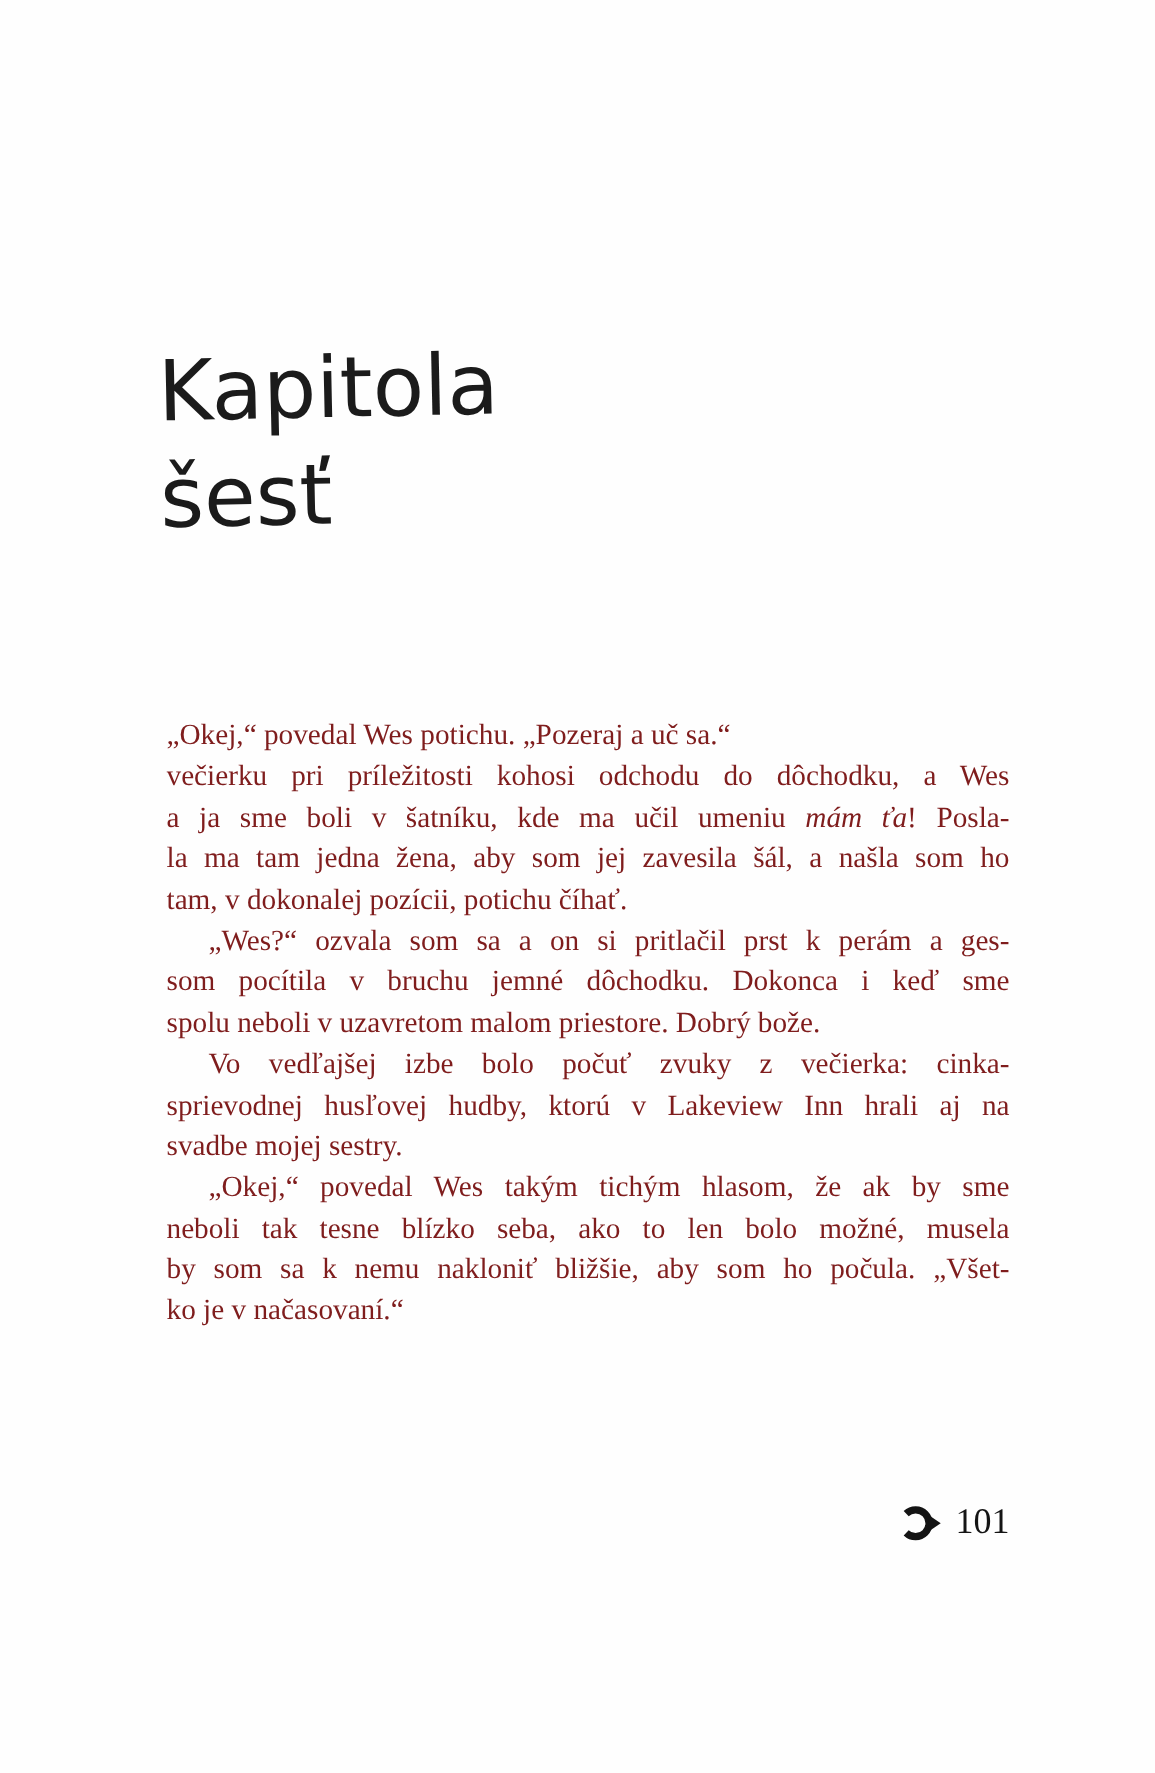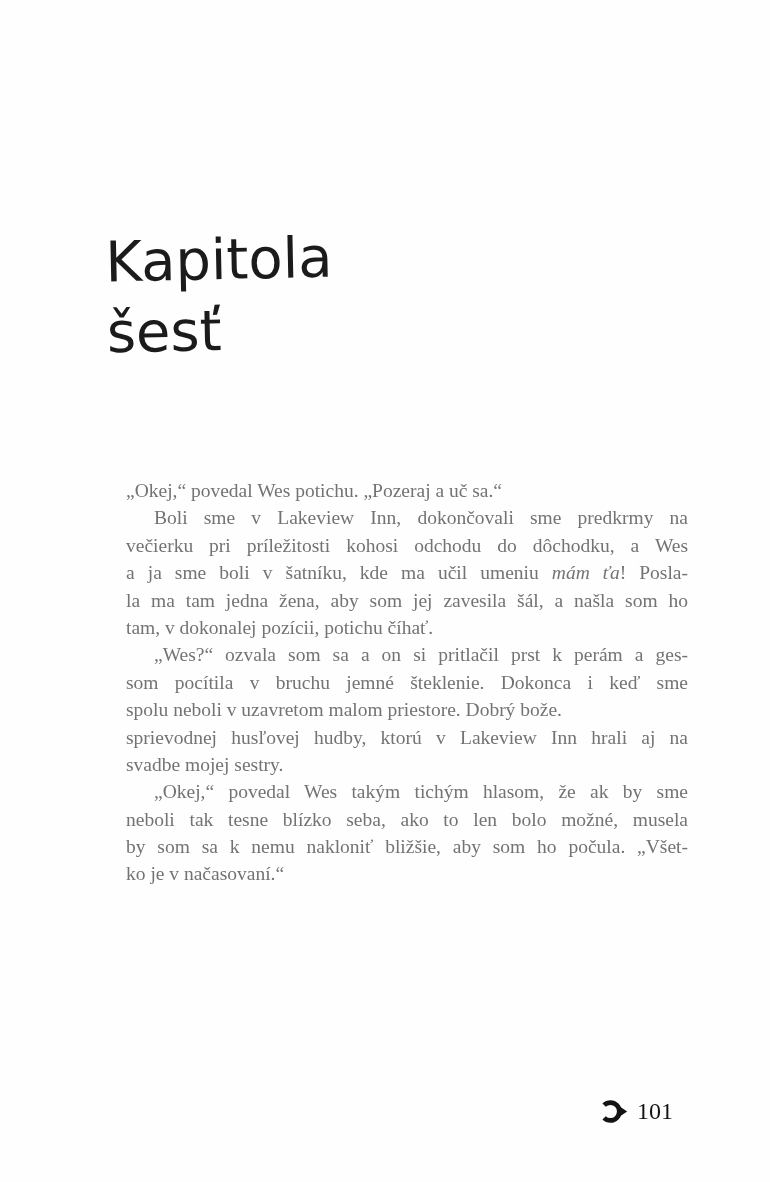--- a/index.html
+++ b/index.html
@@ -25,46 +25,46 @@
     line-height: 71px;
     color: #1b1b1b;
     transform: rotate(-1.2deg);
     letter-spacing: 0px;
   }
   .heading .h-line {
     display: block;
   }
   .body-text {
     position: absolute;
-    left: 126px;
+    left: 111px;
     top: 477px;
     width: 562px;
     font-size: 19.5px;
     line-height: 27.4px;
-    color: #737373;
+    color: #7f1d1d;
   }
   .line {
     height: 27.4px;
     overflow: hidden;
     text-align: left;
   }
   .line.j {
     text-align: justify;
     text-align-last: justify;
   }
   .line.in {
     text-indent: 28px;
   }
   .line em {
     font-style: italic;
   }
   .footer {
     position: absolute;
     left: 111px;
-    top: 1099px;
+    top: 1003px;
     width: 562px;
     display: flex;
     justify-content: flex-end;
     align-items: center;
     gap: 9px;
   }
   .footer .orn {
     width: 29px;
     height: 25px;
     display: block;
@@ -80,28 +80,28 @@
 
 <div class="page">
 
   <div class="heading">
     <span class="h-line">Kapitola</span>
     <span class="h-line">šesť</span>
   </div>
 
   <div class="body-text">
       <div class="line"><span>„Okej,“ povedal Wes potichu. „Pozeraj a uč sa.“</span></div>
-      <div class="line j in"><span>Boli sme v Lakeview Inn, dokončovali sme predkrmy na</span></div>
       <div class="line j"><span>večierku pri príležitosti kohosi odchodu do dôchodku, a Wes</span></div>
       <div class="line j"><span>a ja sme boli v šatníku, kde ma učil umeniu </span><em>mám ťa</em><span>! Posla-</span></div>
       <div class="line j"><span>la ma tam jedna žena, aby som jej zavesila šál, a našla som ho</span></div>
       <div class="line"><span>tam, v dokonalej pozícii, potichu číhať.</span></div>
       <div class="line j in"><span>„Wes?“ ozvala som sa a on si pritlačil prst k perám a ges-</span></div>
-      <div class="line j"><span>som pocítila v bruchu jemné šteklenie. Dokonca i keď sme</span></div>
+      <div class="line j"><span>som pocítila v bruchu jemné dôchodku. Dokonca i keď sme</span></div>
       <div class="line"><span>spolu neboli v uzavretom malom priestore. Dobrý bože.</span></div>
+      <div class="line j in"><span>Vo vedľajšej izbe bolo počuť zvuky z večierka: cinka-</span></div>
       <div class="line j"><span>sprievodnej husľovej hudby, ktorú v Lakeview Inn hrali aj na</span></div>
       <div class="line"><span>svadbe mojej sestry.</span></div>
       <div class="line j in"><span>„Okej,“ povedal Wes takým tichým hlasom, že ak by sme</span></div>
       <div class="line j"><span>neboli tak tesne blízko seba, ako to len bolo možné, musela</span></div>
       <div class="line j"><span>by som sa k nemu nakloniť bližšie, aby som ho počula. „Všet-</span></div>
       <div class="line"><span>ko je v načasovaní.“</span></div>
     </div>
 
   <div class="footer">
     <svg class="orn" viewBox="0 0 34 28" xmlns="http://www.w3.org/2000/svg">

